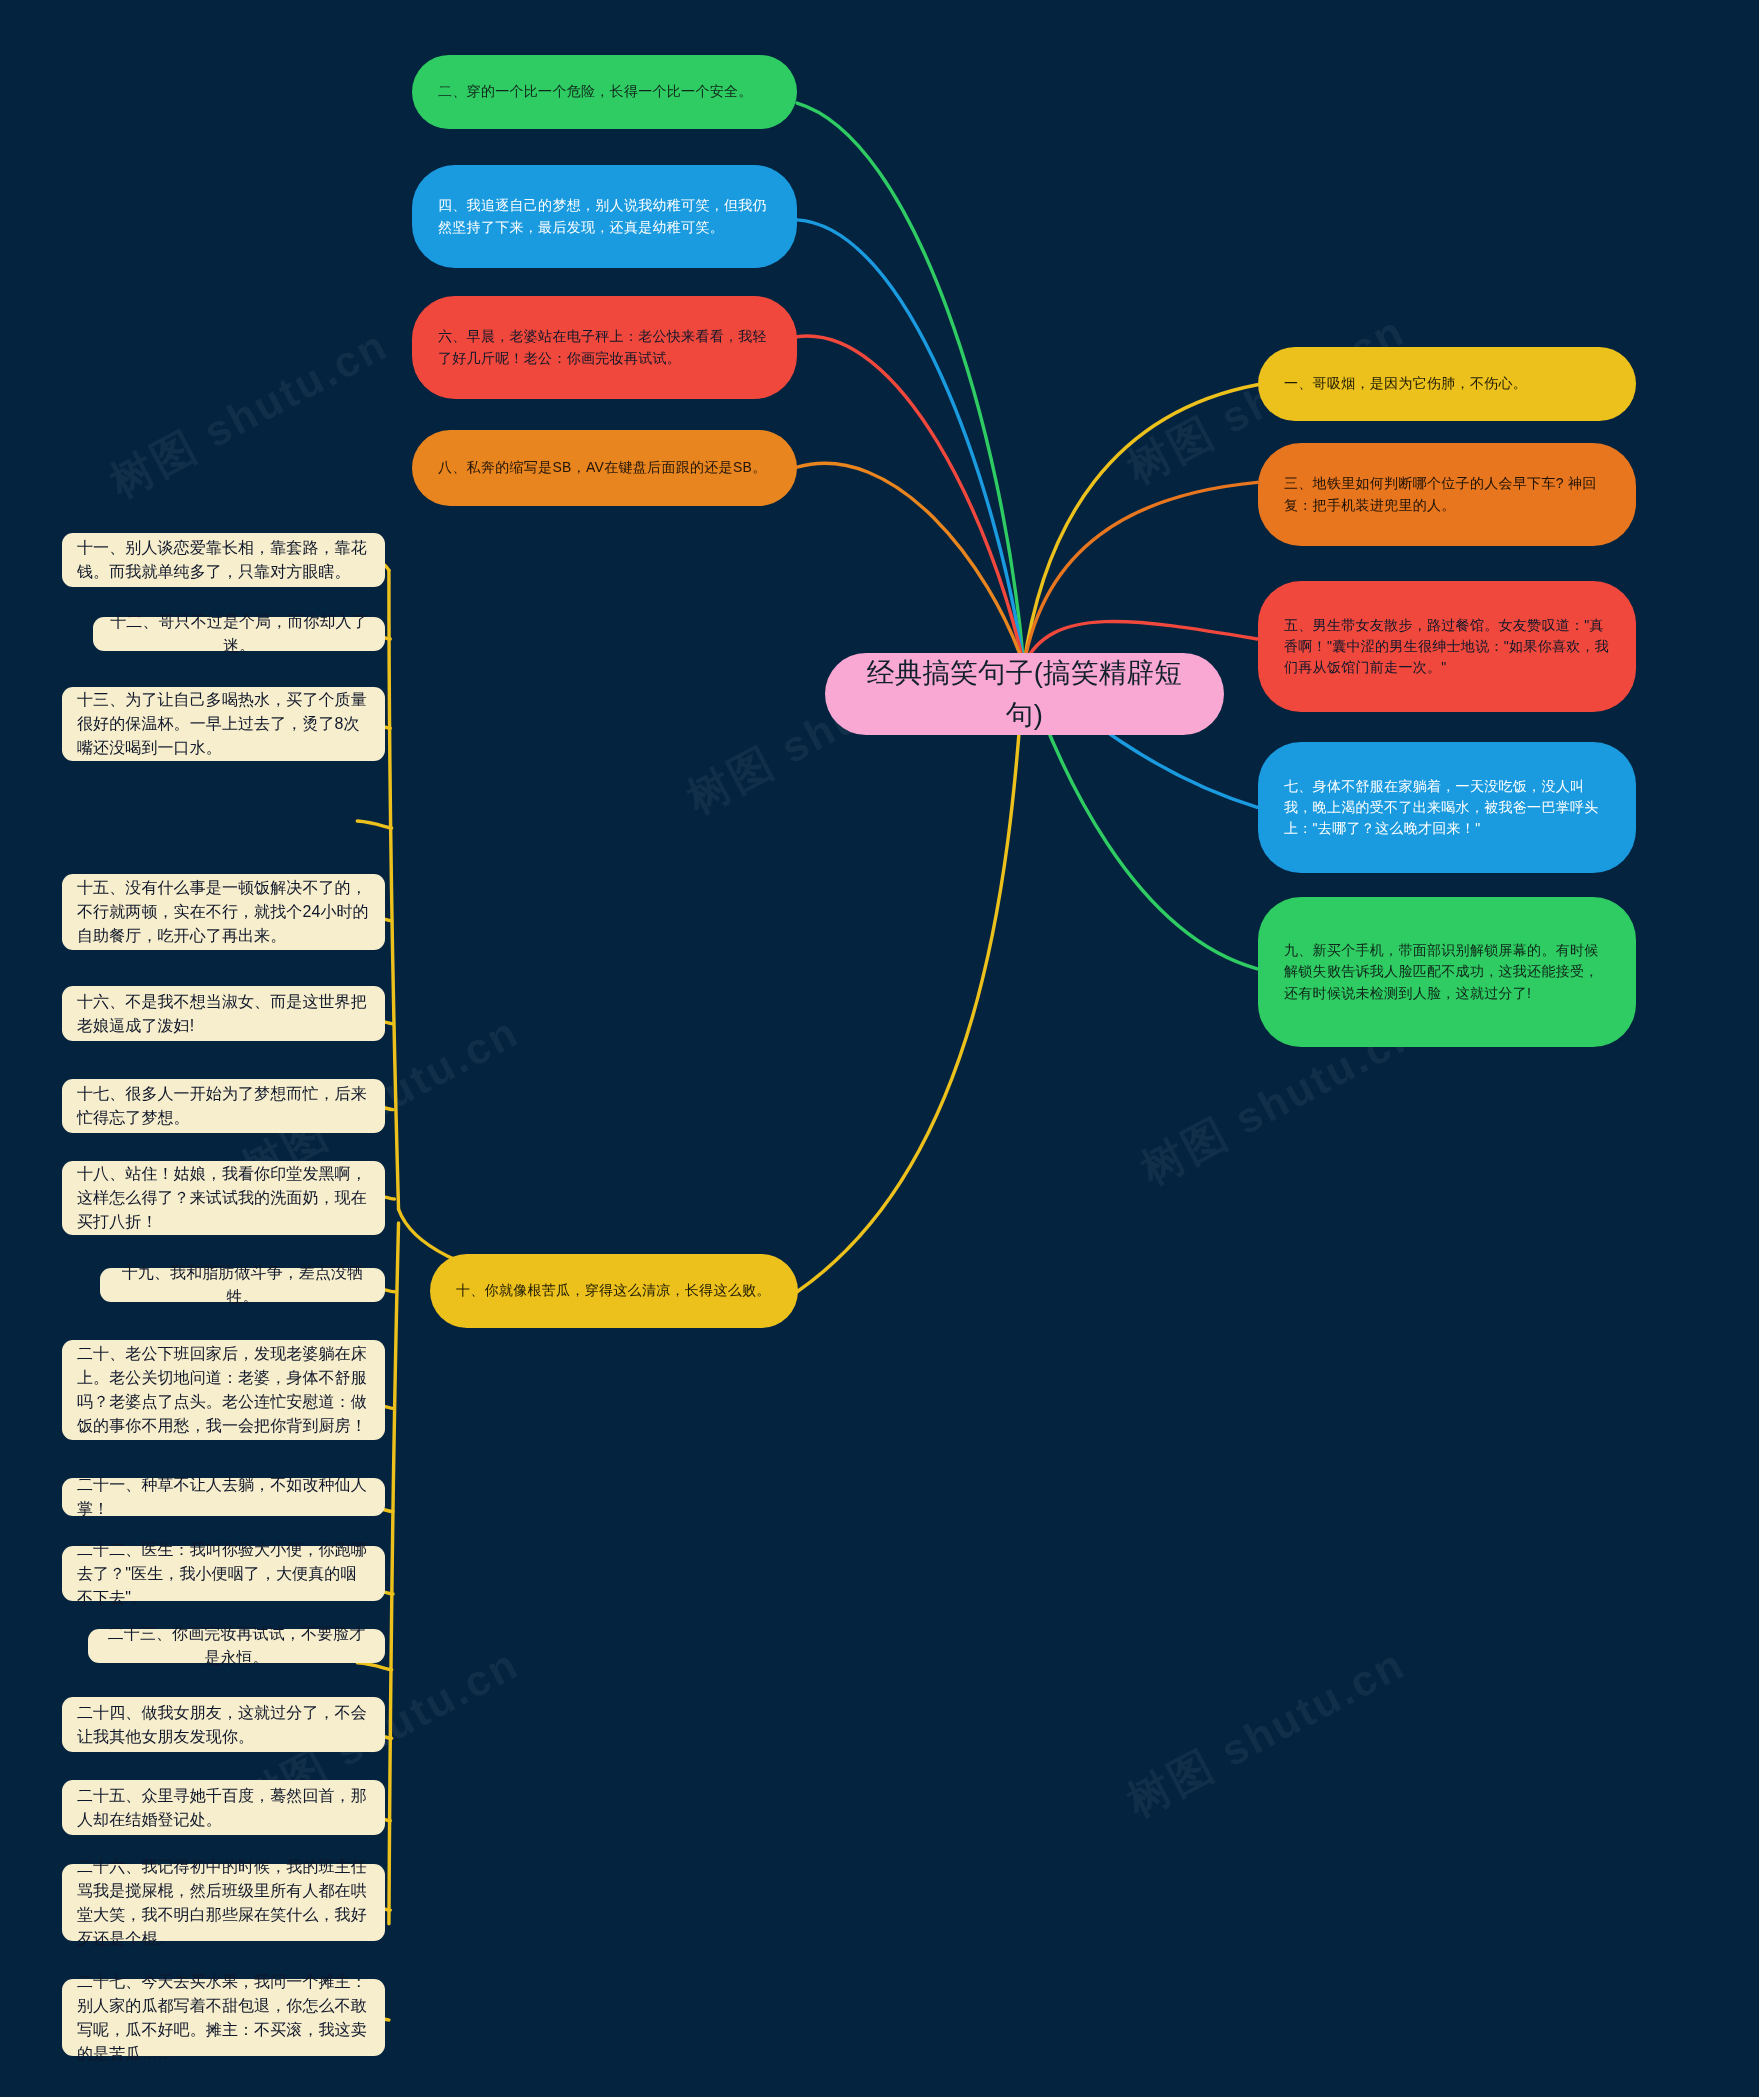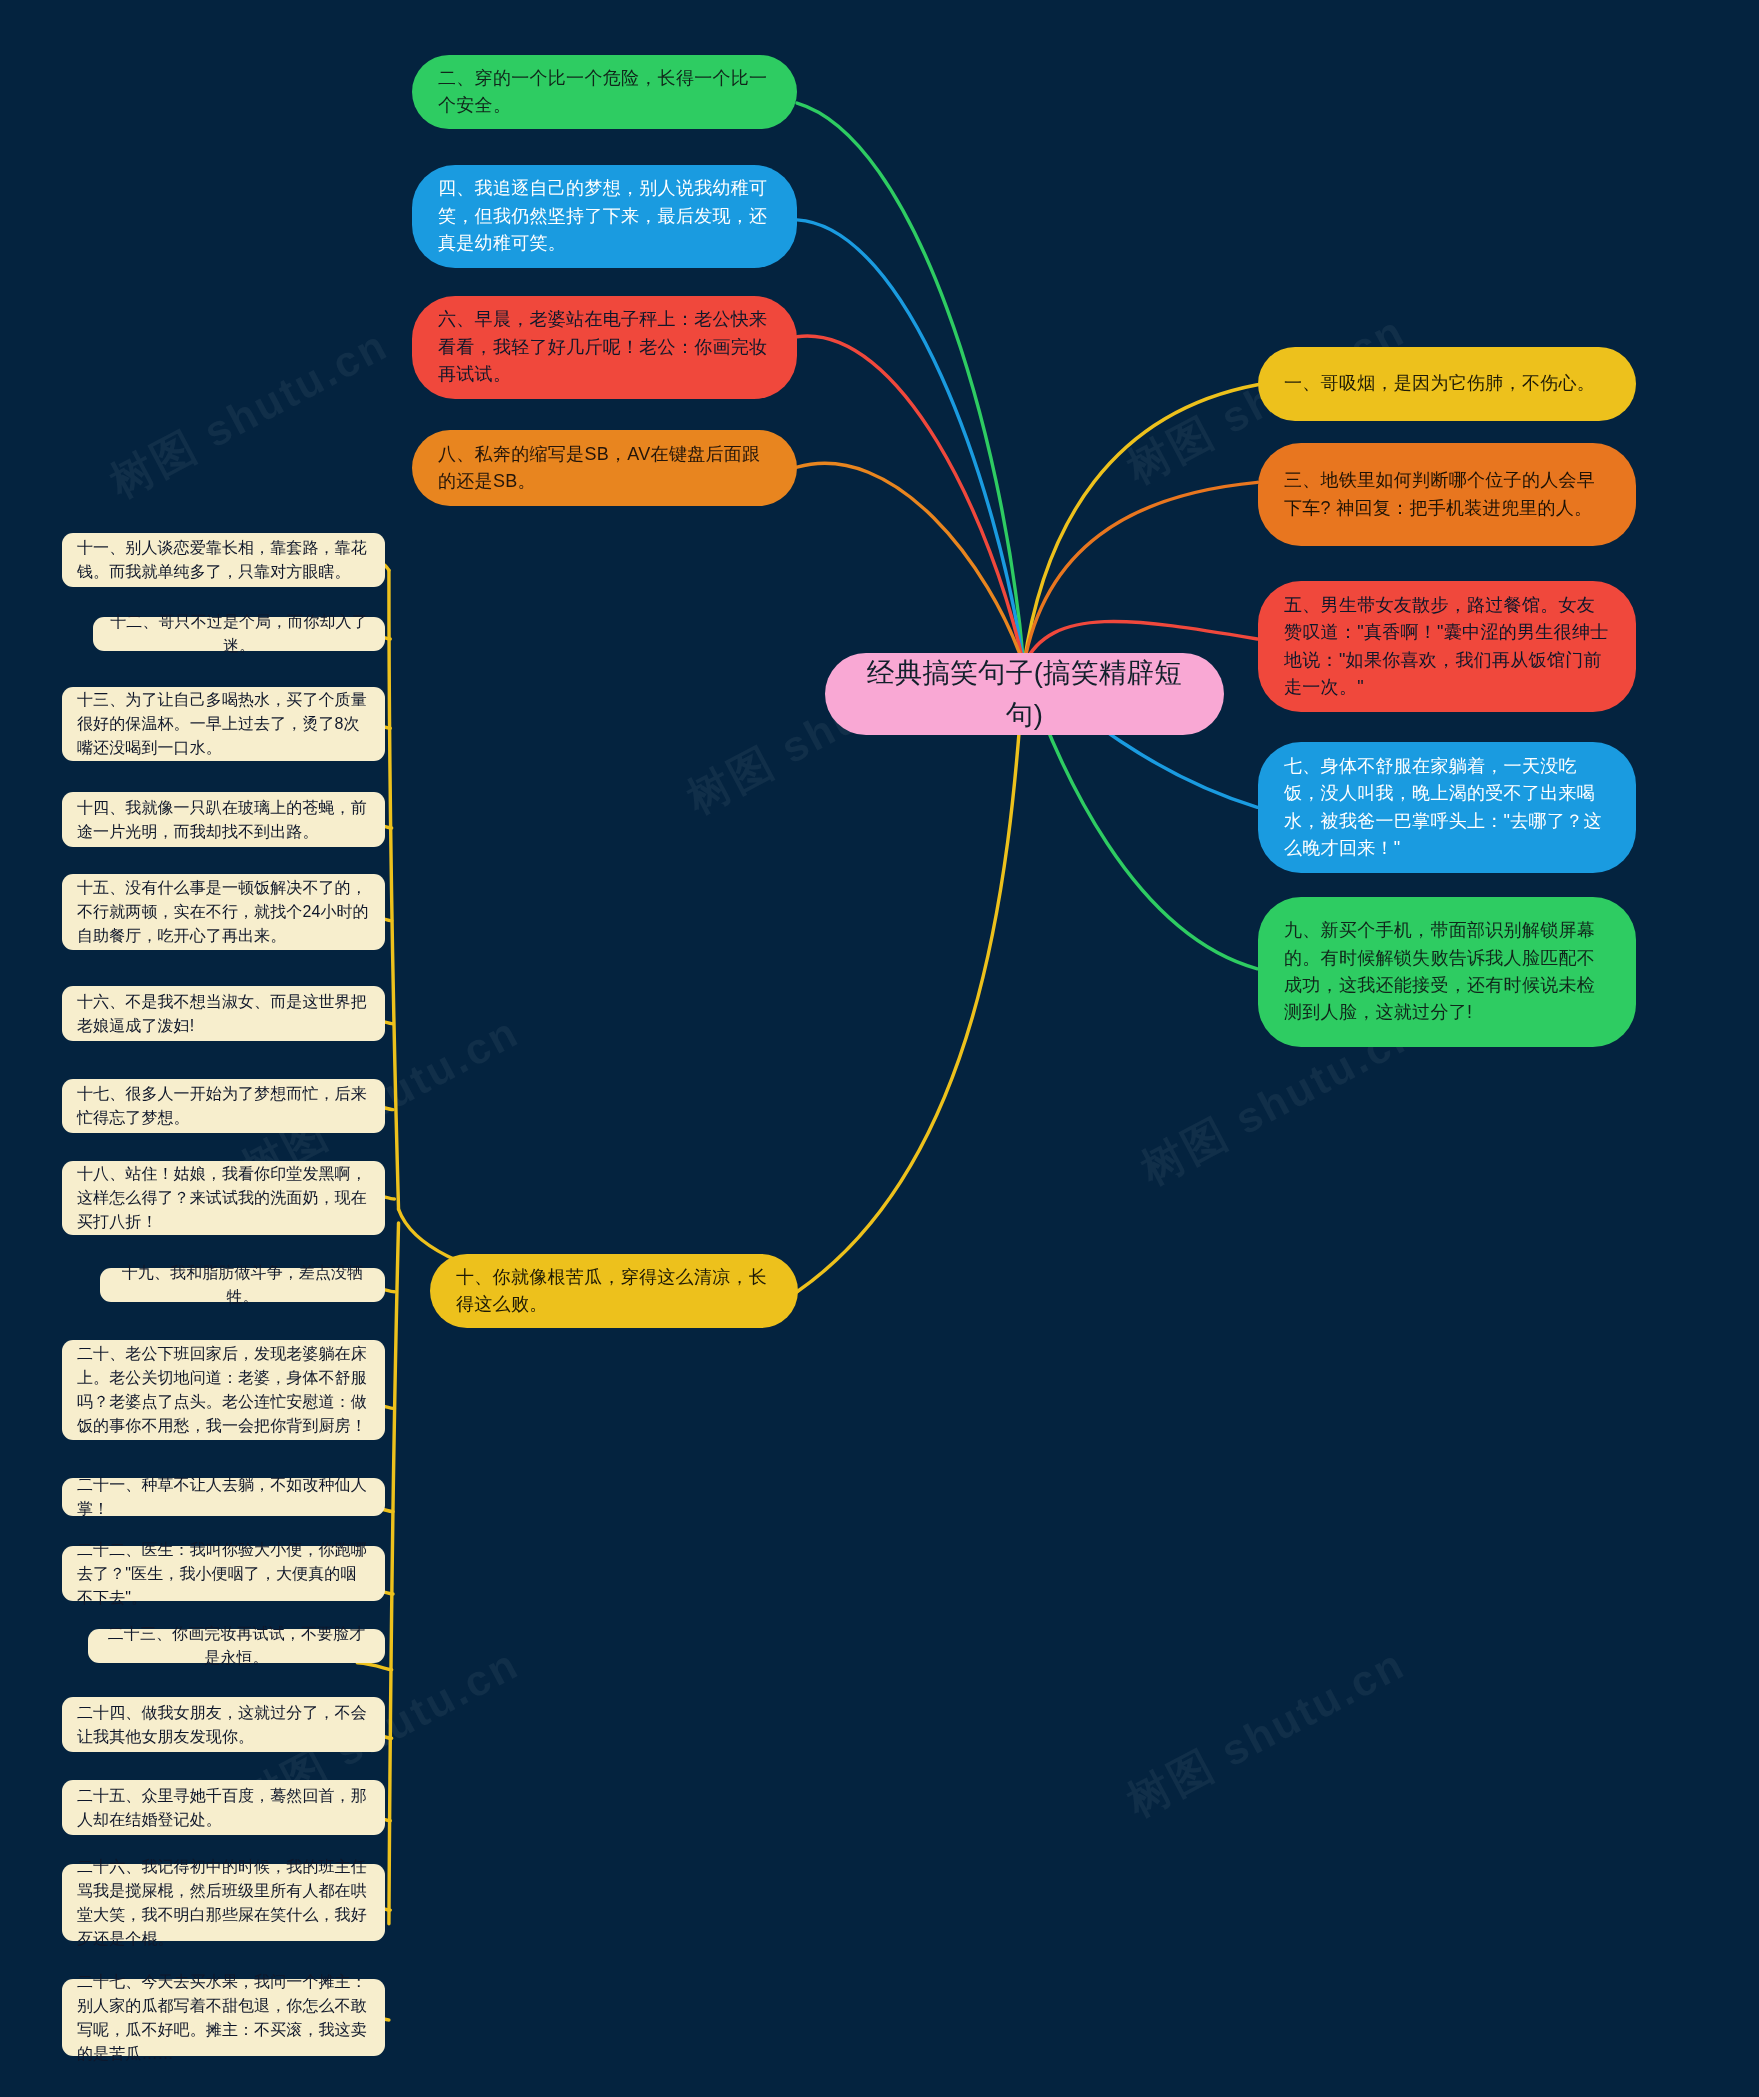--- a/index.html
+++ b/index.html
@@ -51,21 +51,21 @@
     background: #f9a8d4;
     color: #12202b;
     font-size: 27.5px;
     text-align: center;
     justify-content: flex-start;
     border-radius: 48px;
   }
   .root .txt { text-align: center; }
 
   
-  .branch { font-size: 18px; border-radius: 43px; }
+  .branch { font-size: 14px; border-radius: 43px; }
   .b-green  { background: #2ecc62; color: #10261a; }
   .b-blue   { background: #1a9be0; color: #ffffff; }
   .b-red    { background: #f0483c; color: #0f172a; }
   .b-orange { background: #e8851f; color: #23150a; }
   .b-yellow { background: #edc11c; color: #1d1a06; }
   .b-orange2{ background: #e8761f; color: #1d1205; }
   .b-green2 { background: #2ecc62; color: #10261a; }
 
   
   .leaf {
@@ -181,23 +181,20 @@
   </div>
 
   <div class="node leaf center" style="left:93px; top:617px; width:292px; height:34px;">
     <span class="txt">十二、哥只不过是个局，而你却入了迷。</span>
   </div>
 
   <div class="node leaf" style="left:62px; top:687px; width:323px; height:74px;">
     <span class="txt">十三、为了让自己多喝热水，买了个质量很好的保温杯。一早上过去了，烫了8次嘴还没喝到一口水。</span>
   </div>
 
-  <div class="node leaf" style="left:62px; top:792px; width:323px; height:55px;">
-    <span class="txt">十四、我就像一只趴在玻璃上的苍蝇，前途一片光明，而我却找不到出路。</span>
-  </div>
 
   <div class="node leaf" style="left:62px; top:874px; width:323px; height:76px;">
     <span class="txt">十五、没有什么事是一顿饭解决不了的，不行就两顿，实在不行，就找个24小时的自助餐厅，吃开心了再出来。</span>
   </div>
 
   <div class="node leaf" style="left:62px; top:986px; width:323px; height:55px;">
     <span class="txt">十六、不是我不想当淑女、而是这世界把老娘逼成了泼妇!</span>
   </div>
 
   <div class="node leaf" style="left:62px; top:1079px; width:323px; height:54px;">

